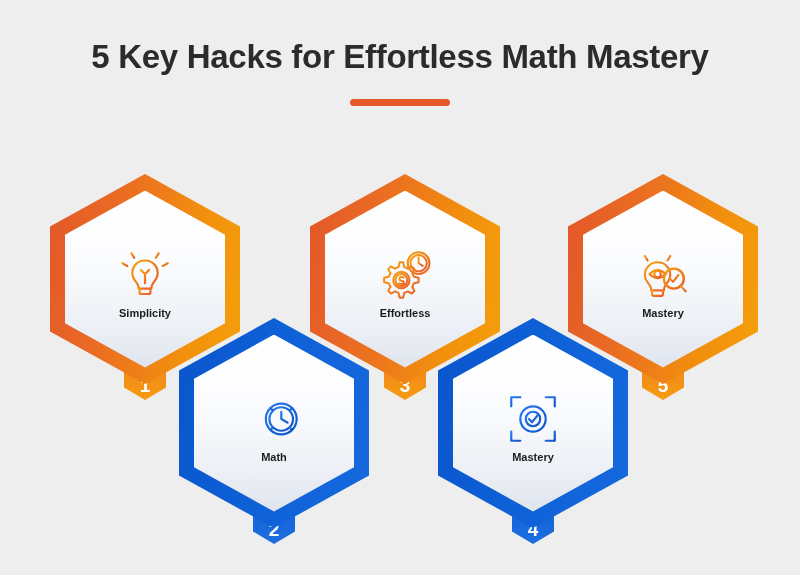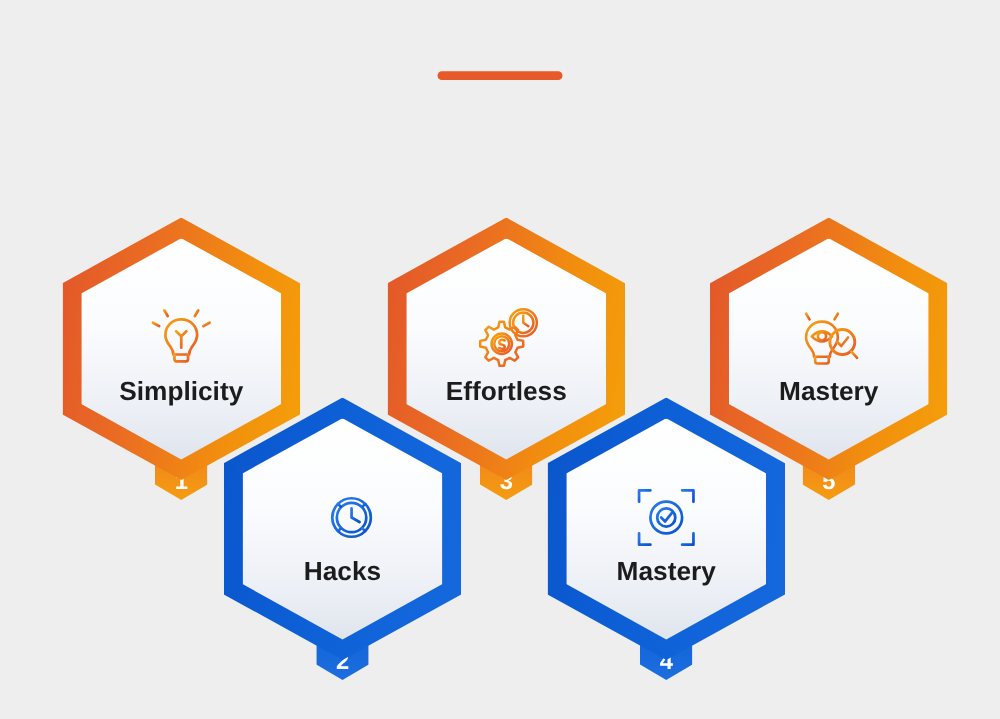--- a/index.html
+++ b/index.html
@@ -118,31 +118,32 @@
     padding-top: 6px;
   }
 
   .hex-icon {
     width: 58px;
     height: 58px;
     display: block;
     margin-bottom: 4px;
   }
   .hex-label {
-    font-size: 21px;
+    font-size: 11px;
     font-weight: bold;
     color: #1c1c1c;
     text-align: center;
     line-height: 1;
   }
 </style>
 </head>
 <body>
 
 <div id="title-block">
+  <h1 id="page-title">5 Key Hacks for Effortless Math Mastery</h1>
   <div id="title-underline"></div>
 </div>
 
 <div id="hex-field">
 
   <div class="hex-node" style="left:50px; top:174px;">
     <div class="hex-badge orange">
       <span class="hex-badge-num">1</span>
     </div>
     <div class="hex-outer orange">
@@ -194,21 +195,21 @@
             <line x1="26.5" y1="32" x2="23" y2="32"></line>
             <line x1="52" y1="20" x2="49.6" y2="22.4"></line>
             <line x1="52" y1="44" x2="49.6" y2="41.6"></line>
             <line x1="30.4" y1="22.4" x2="28" y2="20"></line>
             <line x1="30.4" y1="41.6" x2="28" y2="44"></line>
             <line x1="6" y1="24" x2="20" y2="24"></line>
             <line x1="3" y1="32" x2="18" y2="32"></line>
             <line x1="7" y1="40" x2="20" y2="40"></line>
           </g>
         </svg>
-        <div class="hex-label">Hacks</div>
+        <div class="hex-label">Math</div>
       </div>
     </div>
   </div>
 
   <div class="hex-node" style="left:310px; top:174px;">
     <div class="hex-badge orange">
       <span class="hex-badge-num">3</span>
     </div>
     <div class="hex-outer orange">
       <div class="hex-inner">

